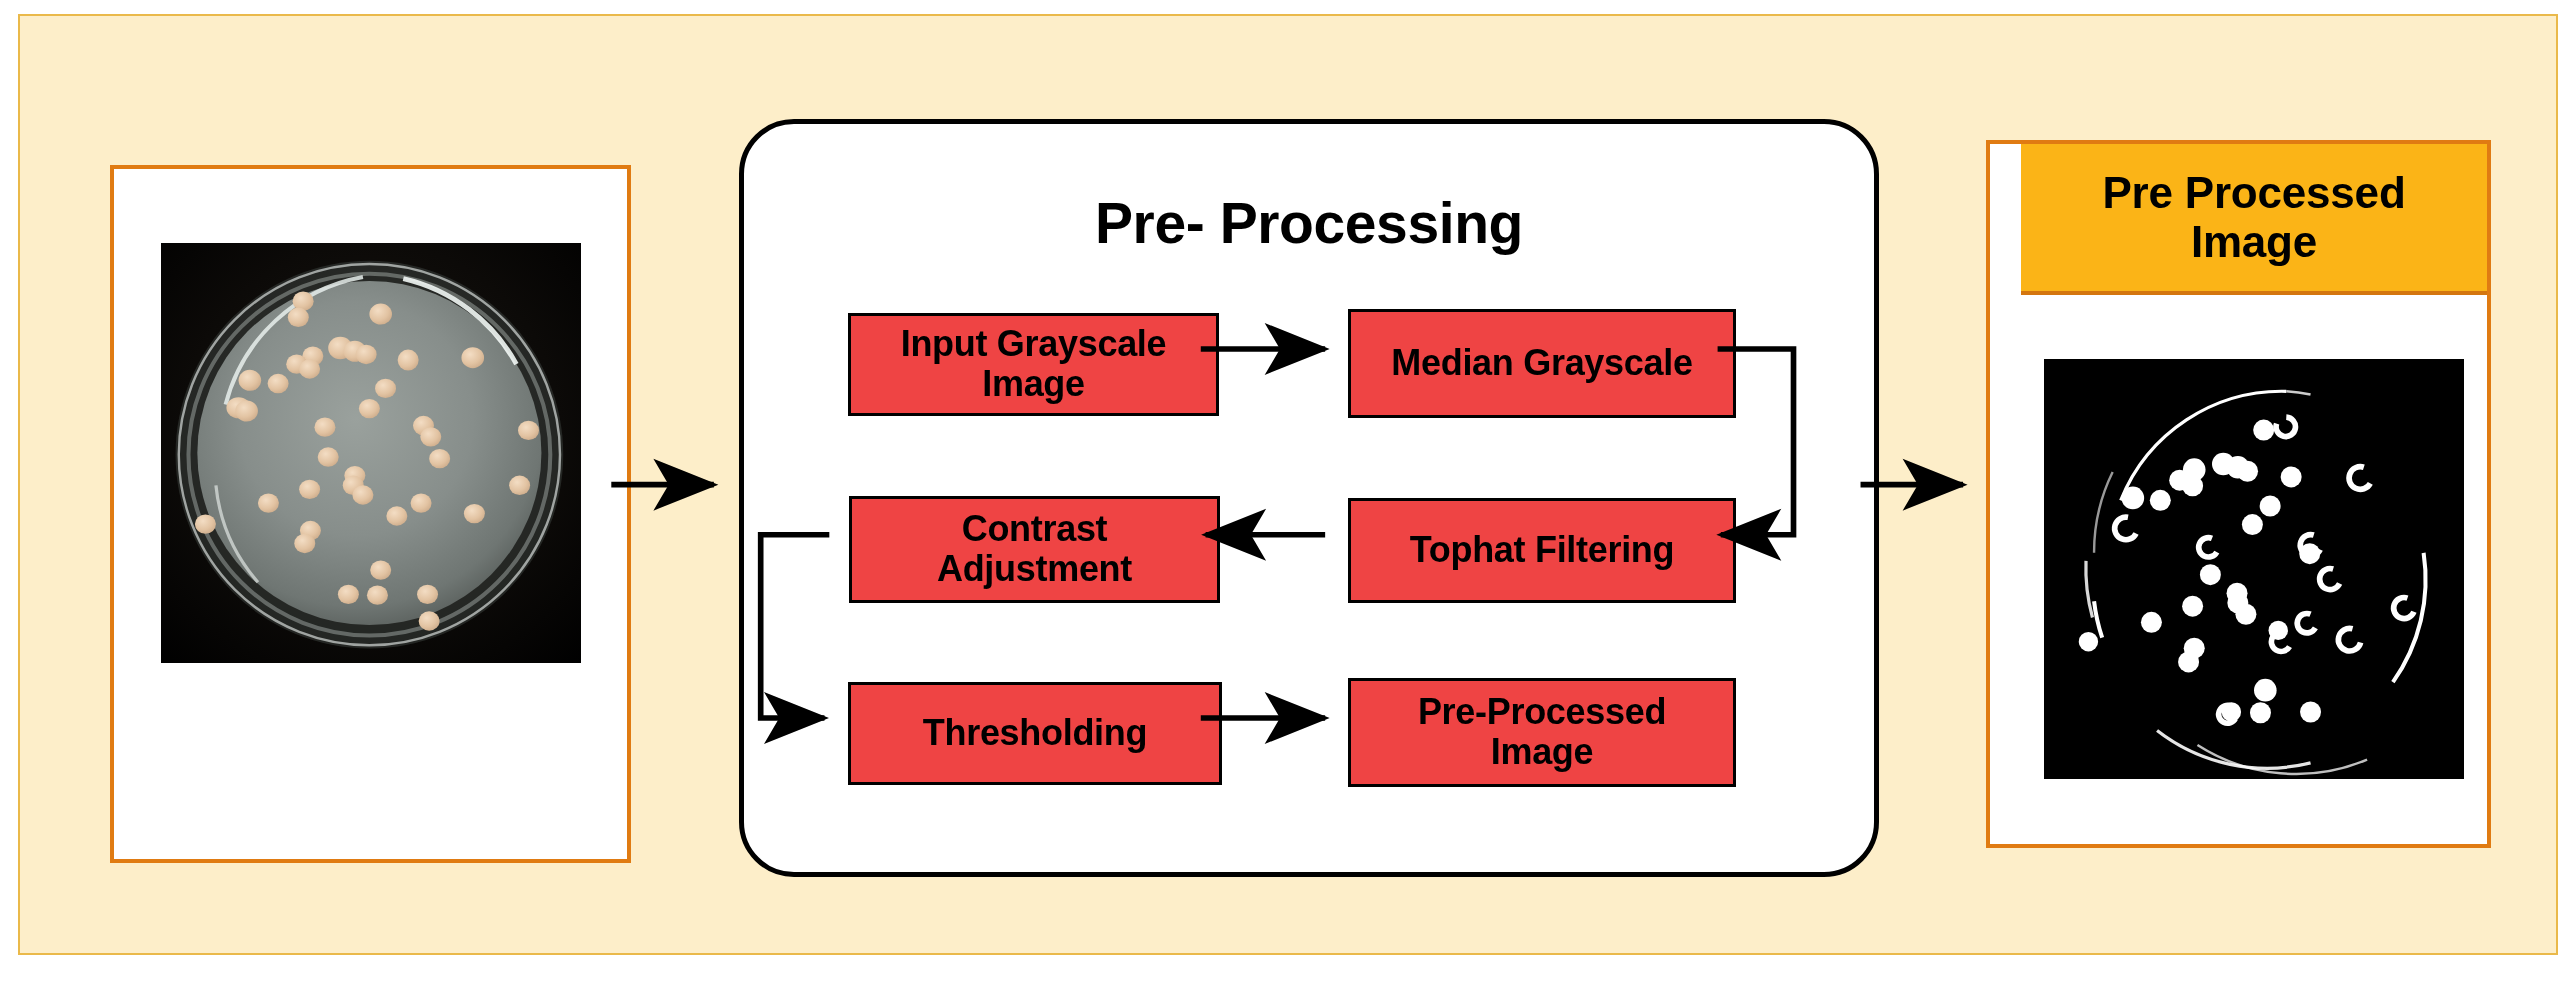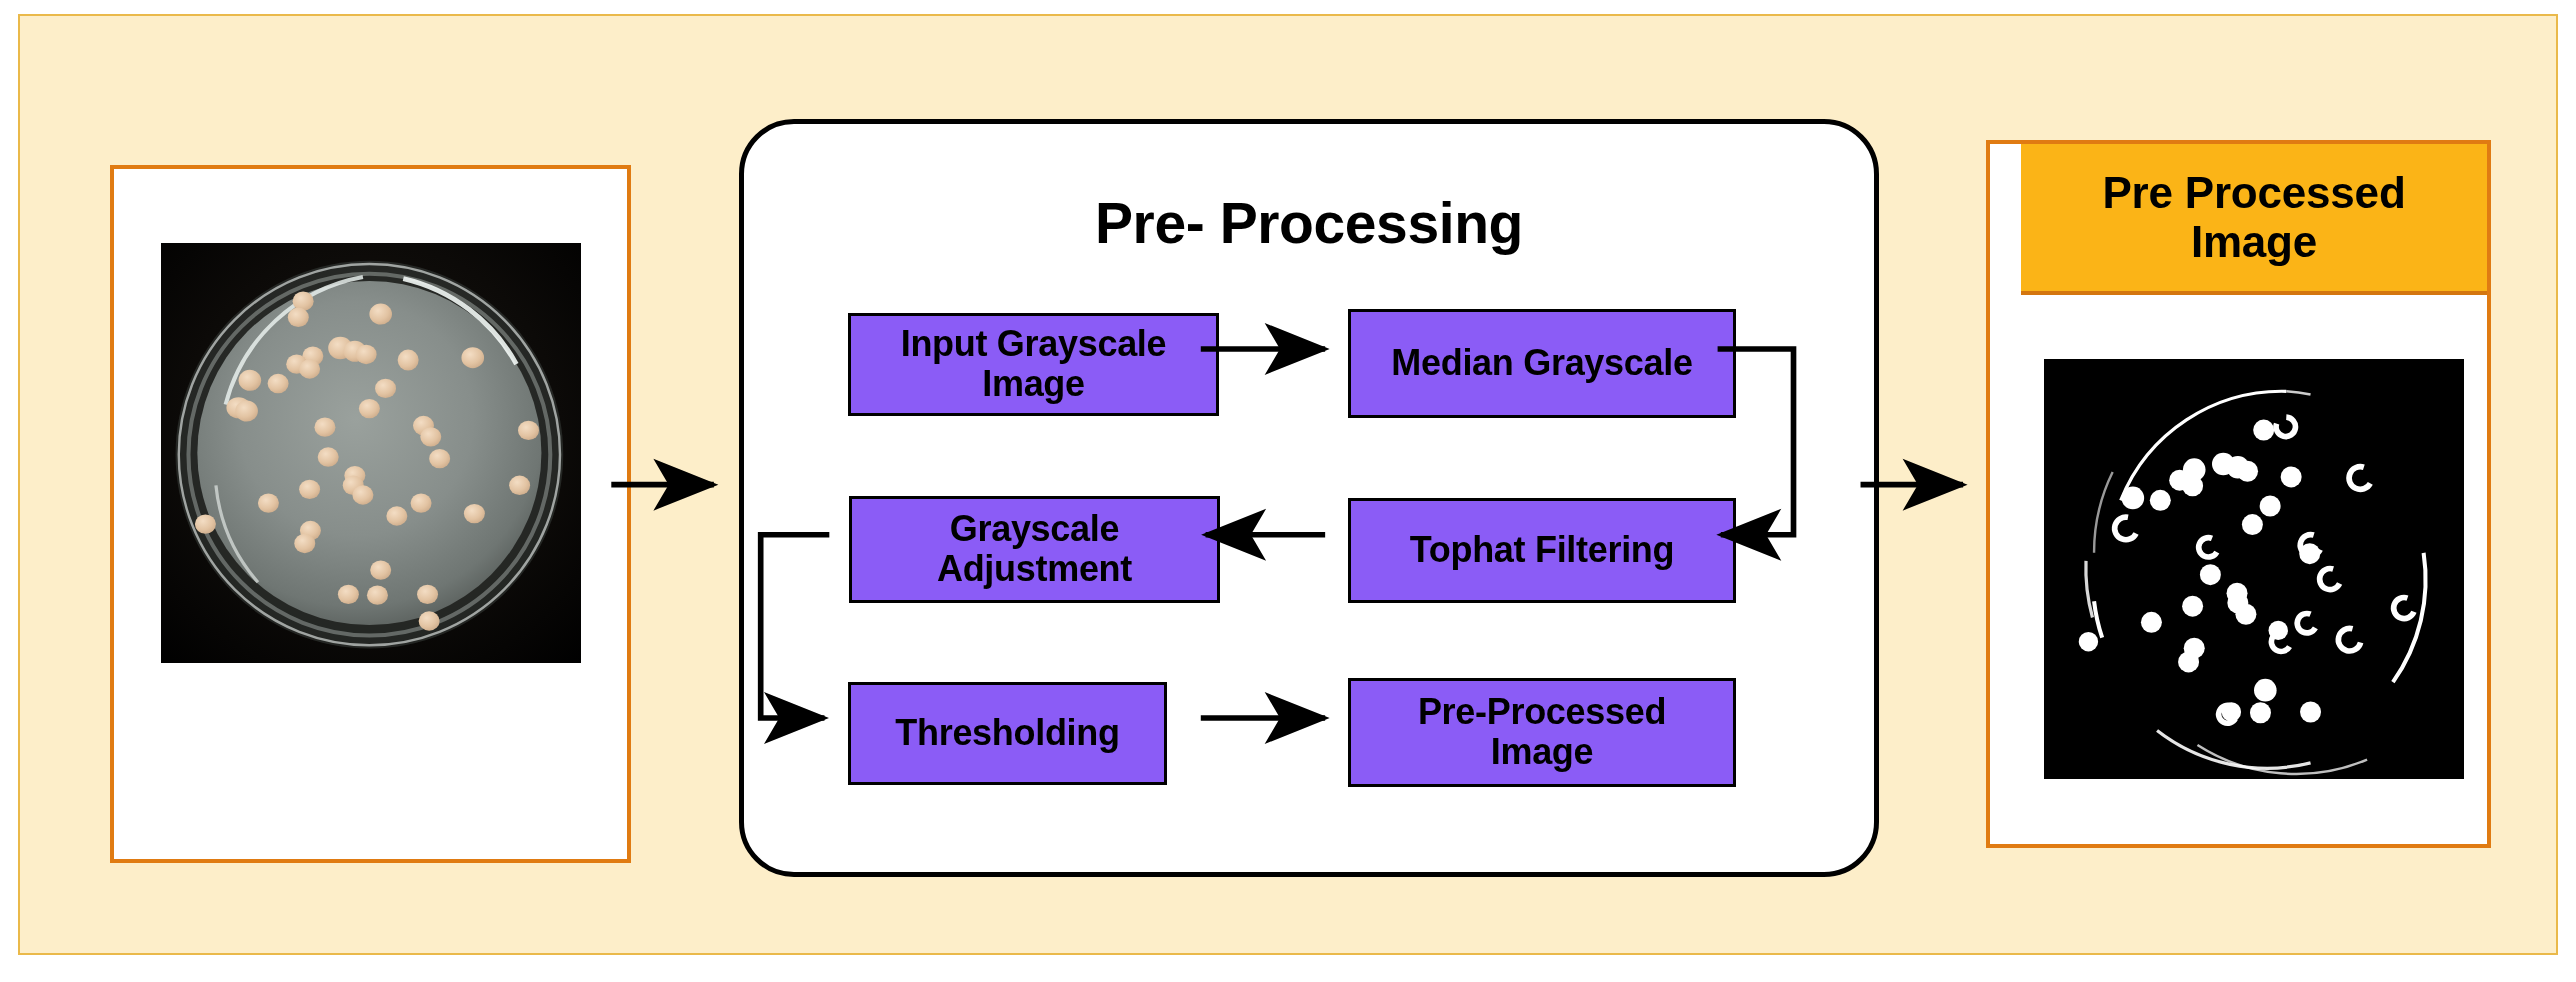--- a/index.html
+++ b/index.html
@@ -92,38 +92,38 @@
     font-size: 57px;
     font-weight: bold;
     color: #000000;
     letter-spacing: -0.4px;
   }
 
   
   .flow-box {
     position: absolute;
     box-sizing: border-box;
-    background: #8b5cf6;
+    background: #ef4444;
     border: 3.2px solid #000000;
     display: flex;
     align-items: center;
     justify-content: center;
     text-align: center;
     font-size: 36px;
     font-weight: bold;
     color: #000000;
     line-height: 1.12;
     letter-spacing: -0.3px;
     padding: 0 8px;
   }
   #box-input-grayscale { left: 828px; top: 297px; width: 371px; height: 103px; }
   #box-median-filter   { left: 1328px; top: 293px; width: 388px; height: 109px; }
   #box-contrast        { left: 829px; top: 480px; width: 371px; height: 107px; }
   #box-tophat          { left: 1328px; top: 482px; width: 388px; height: 105px; }
-  #box-thresholding    { left: 828px; top: 666px; width: 319px; height: 103px; text-align: right; }
+  #box-thresholding    { left: 828px; top: 666px; width: 374px; height: 103px; text-align: right; }
   #box-preprocessed    { left: 1328px; top: 662px; width: 388px; height: 109px; }
 
   
   #connectors {
     position: absolute;
     left: 0; top: 0;
     width: 2576px; height: 983px;
     pointer-events: none;
   }
 </style>
@@ -214,21 +214,21 @@
     </div>
 
     <div class="flow-box" id="box-input-grayscale">
       <span style="white-space:pre-line">Input Grayscale
 Image</span>
     </div>
     <div class="flow-box" id="box-median-filter">
       <span style="white-space:pre-line">Median Grayscale</span>
     </div>
     <div class="flow-box" id="box-contrast">
-      <span style="white-space:pre-line">Grayscale
+      <span style="white-space:pre-line">Contrast
 Adjustment</span>
     </div>
     <div class="flow-box" id="box-tophat">
       <span style="white-space:pre-line">Tophat Filtering</span>
     </div>
     <div class="flow-box" id="box-thresholding">
       <span style="white-space:pre-line">Thresholding</span>
     </div>
     <div class="flow-box" id="box-preprocessed">
       <span style="white-space:pre-line">Pre-Processed

